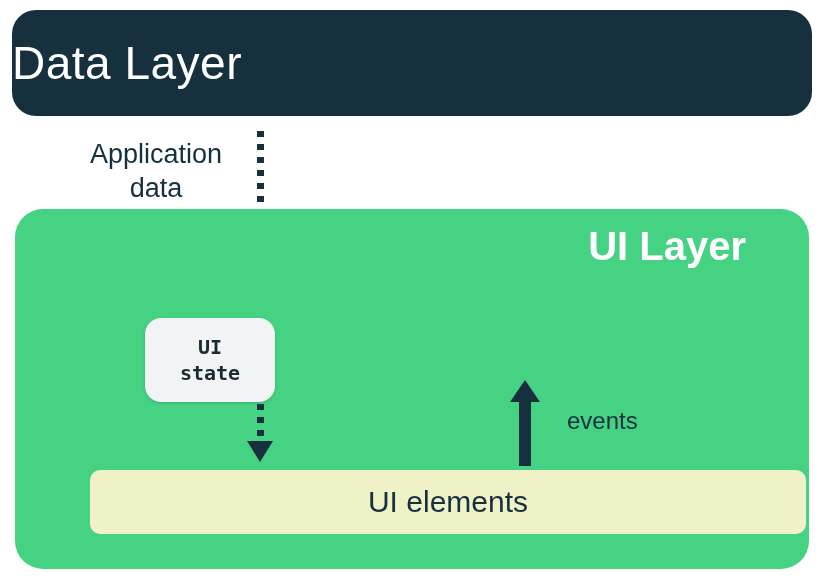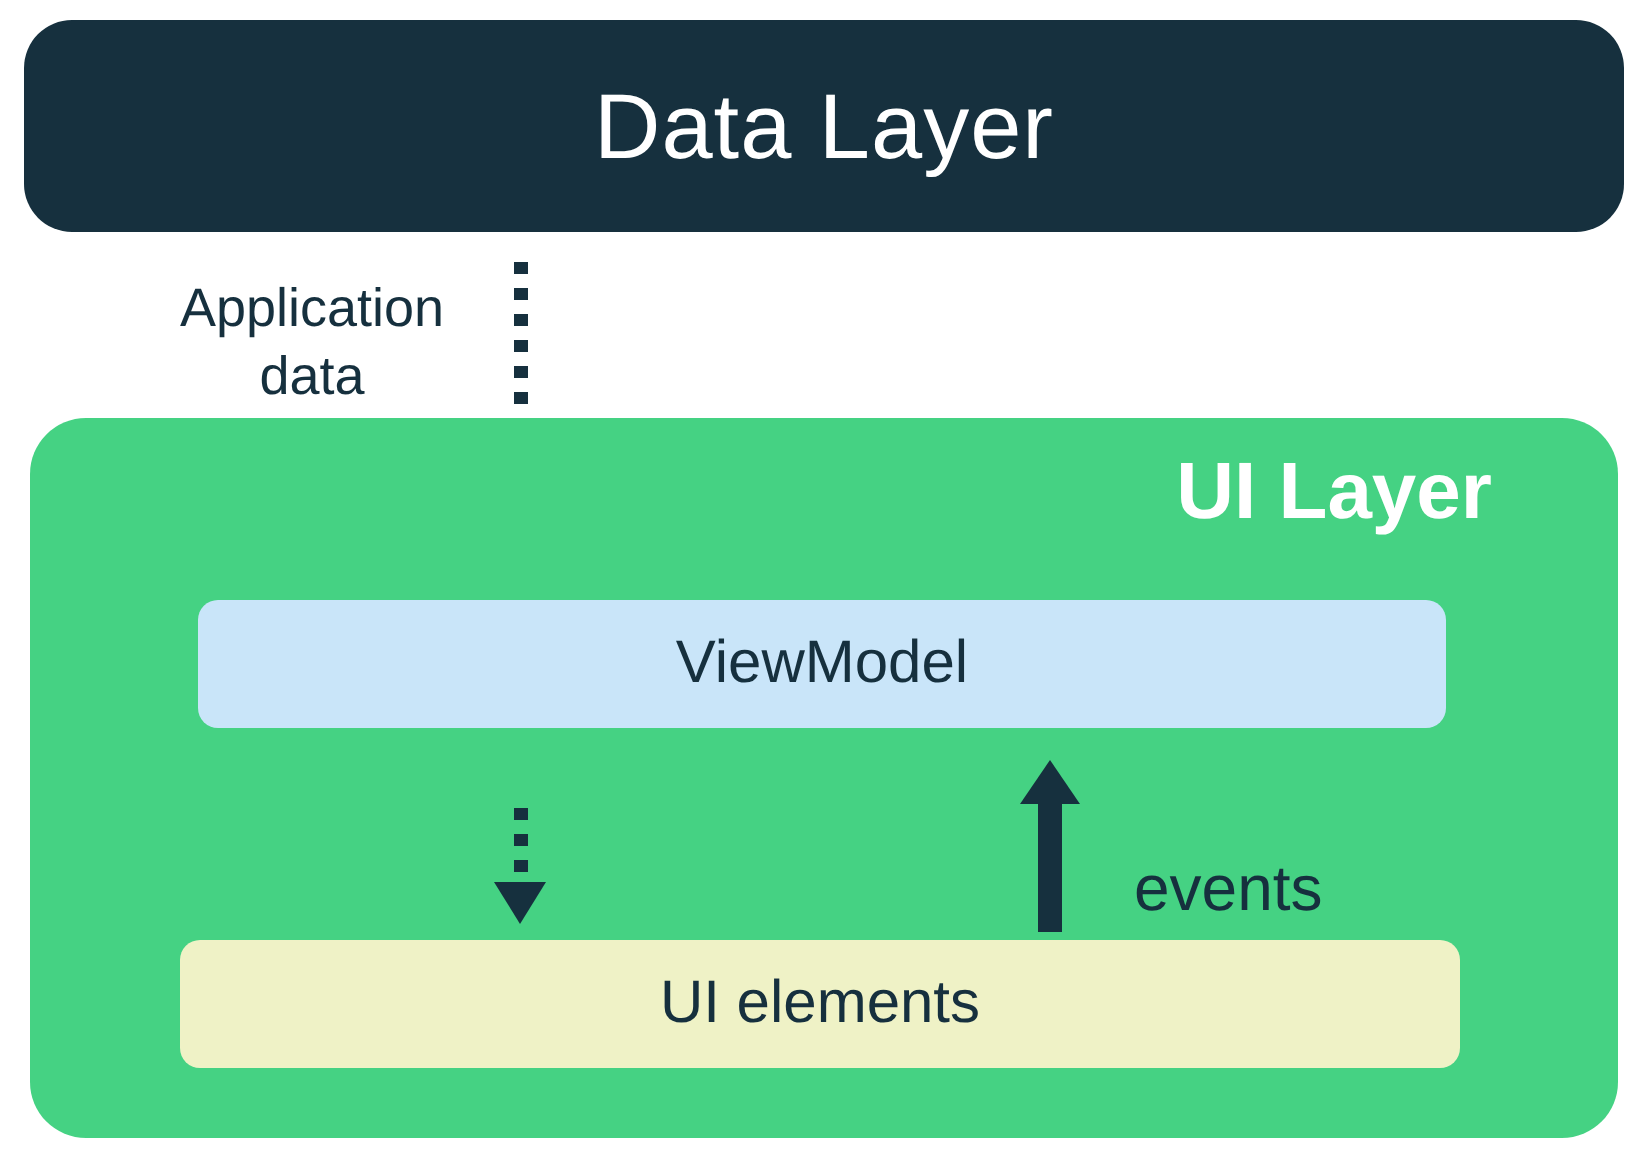--- a/index.html
+++ b/index.html
@@ -17,21 +17,21 @@
     position:relative;
     width:824px;height:579px;
     background:#fff;
     overflow:hidden;
   }
 
   
   .data-layer{
     position:absolute;left:12px;top:10px;width:800px;height:106px;
     background:var(--navy);border-radius:24px;
-    display:flex;align-items:center;justify-content:center;
+    display:flex;align-items:center;
   }
   .data-layer .label{
     color:var(--white);font-size:46px;font-weight:500;letter-spacing:.5px;
   }
 
   
   .app-data-label{
     position:absolute;left:72px;top:138px;width:168px;
     color:var(--navy);font-size:27px;line-height:1.25;text-align:center;
   }
@@ -62,21 +62,21 @@
     display:flex;align-items:center;justify-content:center;
   }
   .ui-state .label{
     font-family:"DejaVu Sans Mono",monospace;font-weight:700;
     color:#1b2b33;font-size:20px;line-height:1.3;text-align:center;
     white-space:pre-line;
   }
 
   
   .ui-elements{
-    position:absolute;left:90px;top:470px;width:640px;height:64px;
+    position:absolute;left:90px;top:470px;width:716px;height:64px;
     background:var(--cream);border-radius:10px;
     display:flex;align-items:center;justify-content:center;
   }
   .ui-elements .label{color:var(--navy);font-size:30px;font-weight:500;}
 
   
   .dotted-line{
     position:absolute;width:7px;
     background-image:repeating-linear-gradient(to bottom,var(--navy) 0 6px,transparent 6px 13px);
   }
@@ -93,45 +93,46 @@
   .up-arrow-shaft{
     position:absolute;left:519px;top:400px;width:12px;height:66px;
     background:var(--navy);
   }
   .up-arrow-head{
     position:absolute;left:510px;top:380px;width:0;height:0;
     border-left:15px solid transparent;border-right:15px solid transparent;
     border-bottom:22px solid var(--navy);
   }
   .events-label{
-    position:absolute;left:567px;top:426px;
-    color:var(--navy);font-size:32px;
+    position:absolute;left:567px;top:407px;
+    color:var(--navy);font-size:24px;
   }
 </style>
 </head>
 <body>
 
 <div class="stage">
 
   <div class="data-layer">
     <span class="label">Data Layer</span>
   </div>
 
   <div class="app-data-label">Application data</div>
 
   <div class="dotted-line dl-1"></div>
   <div class="arrowhead-down ah-1"></div>
 
   <div class="ui-layer"></div>
   <div class="ui-layer-title">UI Layer</div>
 
-  <div class="viewmodel">
-    <span class="label">ViewModel</span>
+
+  <div class="ui-state">
+    <span class="label">UI
+state</span>
   </div>
-
 
   <div class="dotted-line dl-2"></div>
   <div class="arrowhead-down ah-2"></div>
 
   <div class="up-arrow-shaft"></div>
   <div class="up-arrow-head"></div>
   <div class="events-label">events</div>
 
   <div class="ui-elements">
     <span class="label">UI elements</span>

